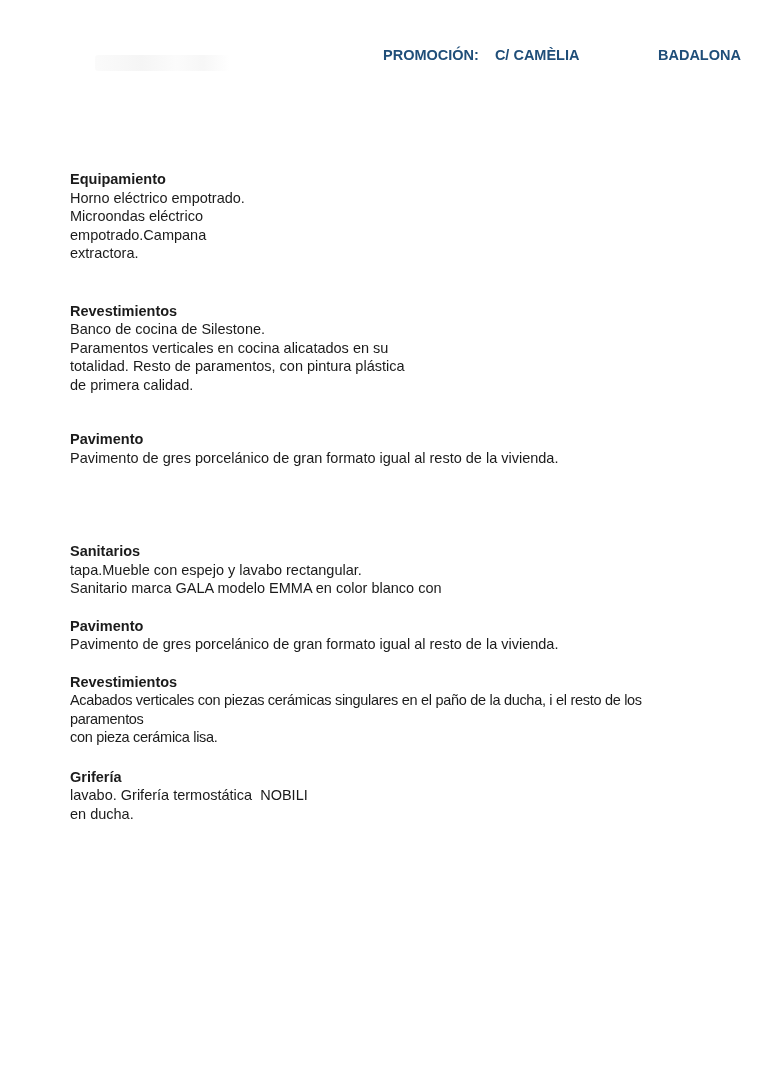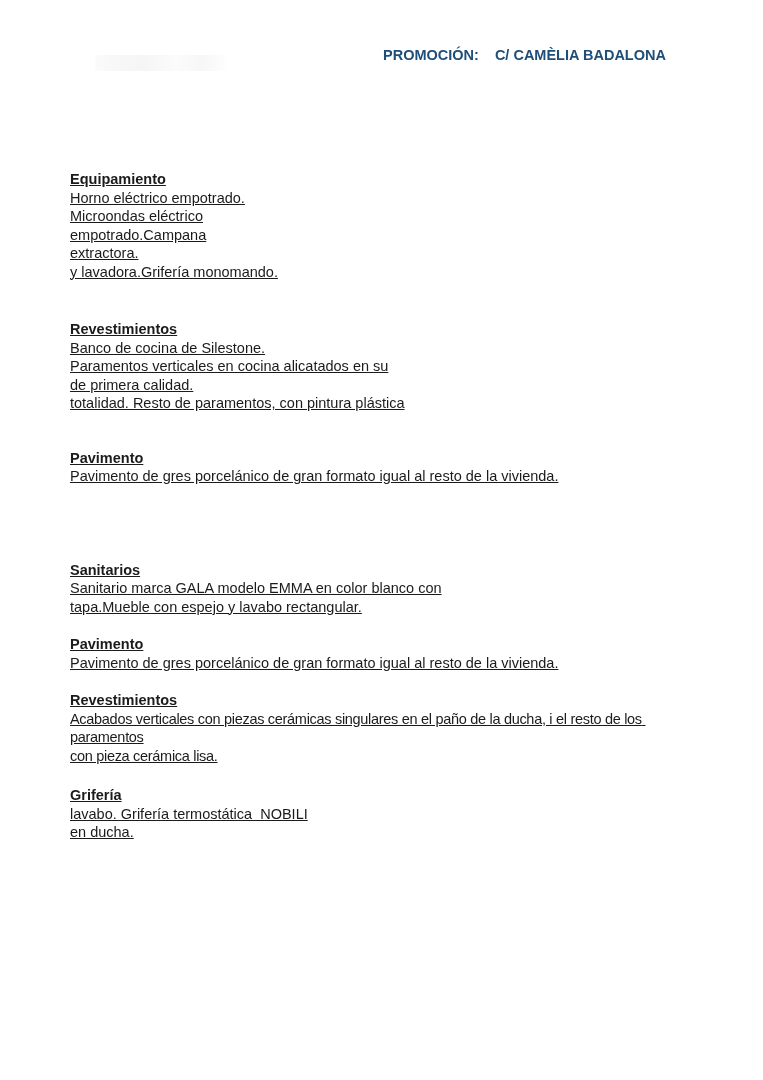--- a/index.html
+++ b/index.html
@@ -21,37 +21,36 @@
   .doc-header {
     position: absolute;
     top: 46px;
     left: 383px;
     white-space: nowrap;
     font-weight: 700;
     font-size: 14.5px;
     color: #1f4e79;
   }
   .doc-header .promo-value { margin-left: 12px; }
-  .doc-header .city { }
+  .doc-header .city { margin-left: 75px; }
   .faint-watermark {
     position: absolute;
     top: 55px;
     left: 95px;
     width: 135px;
     height: 16px;
     background: linear-gradient(90deg, #fafafa 0%, #f4f4f4 35%, #fbfbfb 60%, #f6f6f6 80%, #ffffff 100%);
     border-radius: 3px;
     opacity: 0.9;
   }
   .content {
     position: absolute;
     top: 170px;
     left: 70px;
     right: 46px;
-    text-decoration: underline;
   }
   .section { margin: 0 0 0 0; }
   .section-heading {
     font-weight: 700;
     white-space: pre-wrap;
   }
   .section-heading.underlined {
     font-weight: 400;
     text-decoration: underline;
   }
@@ -78,41 +77,40 @@
   </div>
 
   <div class="content">
 
     <div class="section mb-39">
       <div class="section-heading">Equipamiento</div>
       <div class="line">Horno eléctrico empotrado.</div>
       <div class="line">Microondas eléctrico</div>
       <div class="line">empotrado.Campana</div>
       <div class="line">extractora.</div>
-      <div class="line">y lavadora.Grifería monomando.</div>
     </div>
 
     <div class="section mb-36">
       <div class="section-heading">Revestimientos</div>
       <div class="line">Banco de cocina de Silestone.</div>
       <div class="line">Paramentos verticales en cocina alicatados en su</div>
+      <div class="line">totalidad. Resto de paramentos, con pintura plástica</div>
       <div class="line">de primera calidad.</div>
-      <div class="line">totalidad. Resto de paramentos, con pintura plástica</div>
     </div>
 
     <div class="section mb-75">
       <div class="section-heading">Pavimento</div>
       <div class="line">Pavimento de gres porcelánico de gran formato igual al resto de la vivienda.</div>
     </div>
 
 
     <div class="section mb-19">
       <div class="section-heading">Sanitarios</div>
+      <div class="line">tapa.Mueble con espejo y lavabo rectangular.</div>
       <div class="line">Sanitario marca GALA modelo EMMA en color blanco con</div>
-      <div class="line">tapa.Mueble con espejo y lavabo rectangular.</div>
     </div>
 
     <div class="section mb-19">
       <div class="section-heading">Pavimento</div>
       <div class="line">Pavimento de gres porcelánico de gran formato igual al resto de la vivienda.</div>
     </div>
 
     <div class="section condensed mb-21">
       <div class="section-heading">Revestimientos</div>
       <div class="line">Acabados verticales con piezas cerámicas singulares en el paño de la ducha, i el resto de los paramentos</div>

